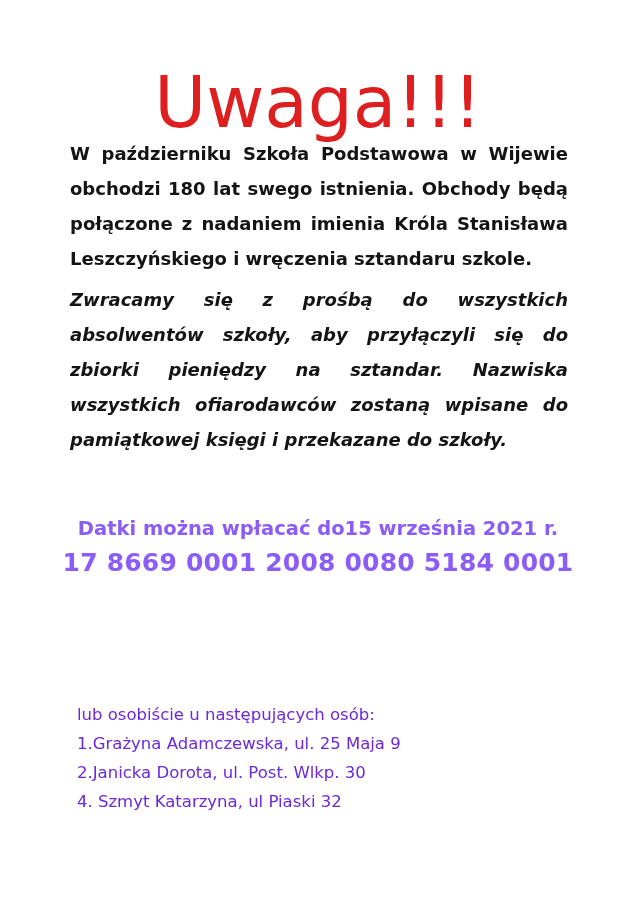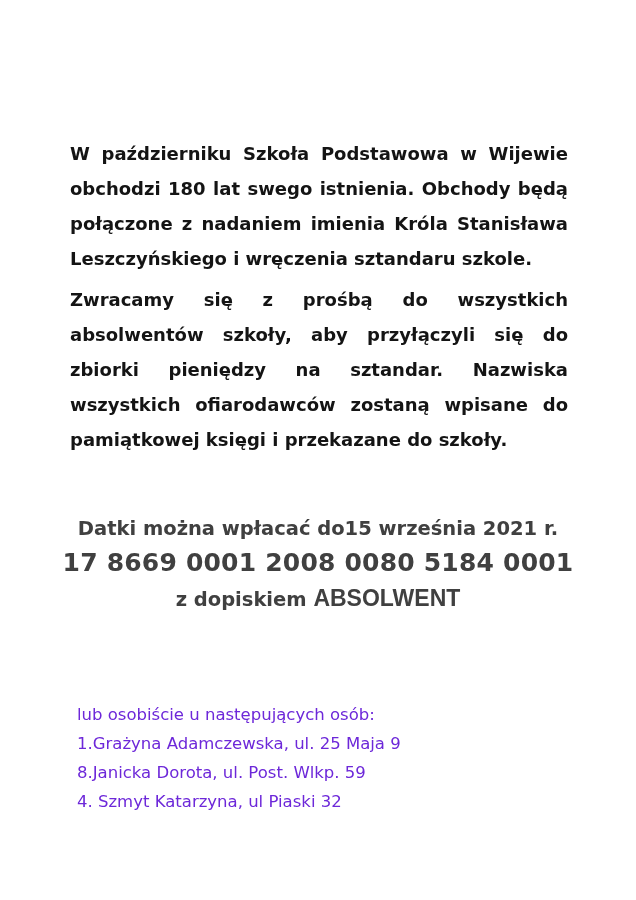--- a/index.html
+++ b/index.html
@@ -54,21 +54,21 @@
     text-align: justify;
     text-justify: inter-word;
     margin: 0;
     color: #141414;
   }
   .para.last-justify {
     text-align-last: left;
   }
 
   #para-1 { top: 136px; }
-  #para-2 { top: 282px; }
+  #para-2 { top: 282px; font-style: italic; }
 
   
   .signature {
     position: absolute;
     left: 70px;
     top: 449px;
     width: 498px;
     text-align: right;
     font-family: "DejaVu Sans", "Liberation Sans", sans-serif;
     font-weight: bold;
@@ -85,21 +85,21 @@
     top: 514px;
     width: 556px;
     text-align: center;
   }
   .payment .pay-line {
     font-family: "DejaVu Sans", "Liberation Sans", sans-serif;
     font-weight: bold;
     font-size: 19.5px;
     line-height: 30px;
     white-space: nowrap;
-    color: #404040;
+    color: #8b5cf6;
   }
   .payment .pay-line.account {
     font-size: 25px;
     line-height: 38px;
     letter-spacing: 0.2px;
   }
   .payment .pay-line.note {
     line-height: 33px;
   }
   .payment .emph-absolwent {
@@ -124,36 +124,36 @@
     line-height: 29px;
     white-space: nowrap;
     color: #6d28d9;
   }
 </style>
 </head>
 <body>
 
 <div class="poster">
 
+  <h1 class="headline" style="color:#dd1f1f;">Uwaga!!!</h1>
 
   <div class="body-block" id="para-1">
     <p class="para last-justify">W październiku Szkoła Podstawowa w Wijewie obchodzi 180 lat swego istnienia. Obchody będą połączone z nadaniem imienia  Króla Stanisława Leszczyńskiego i wręczenia sztandaru szkole.</p>
   </div>
 
   <div class="body-block" id="para-2">
     <p class="para last-justify">Zwracamy się z prośbą do wszystkich absolwentów szkoły, aby przyłączyli się do zbiorki pieniędzy na sztandar. Nazwiska wszystkich ofiarodawców zostaną wpisane do pamiątkowej księgi i przekazane do szkoły.</p>
   </div>
 
 
   <div class="payment">
     <div class="pay-line">Datki można wpłacać do15 września 2021 r.</div>
     <div class="pay-line account">17 8669 0001 2008 0080 5184 0001</div>
-    <div class="pay-line note"><span>z dopiskiem </span><span class="emph-absolwent">ABSOLWENT</span></div>
   </div>
 
   <div class="contacts">
     <div class="contact-line">lub osobiście u następujących osób:</div>
     <div class="contact-line">1.Grażyna Adamczewska, ul. 25 Maja 9</div>
-    <div class="contact-line">8.Janicka Dorota, ul. Post. Wlkp. 59</div>
+    <div class="contact-line">2.Janicka Dorota, ul. Post. Wlkp. 30</div>
     <div class="contact-line">4. Szmyt Katarzyna, ul Piaski 32</div>
   </div>
 
 </div>
 
 </body></html>

